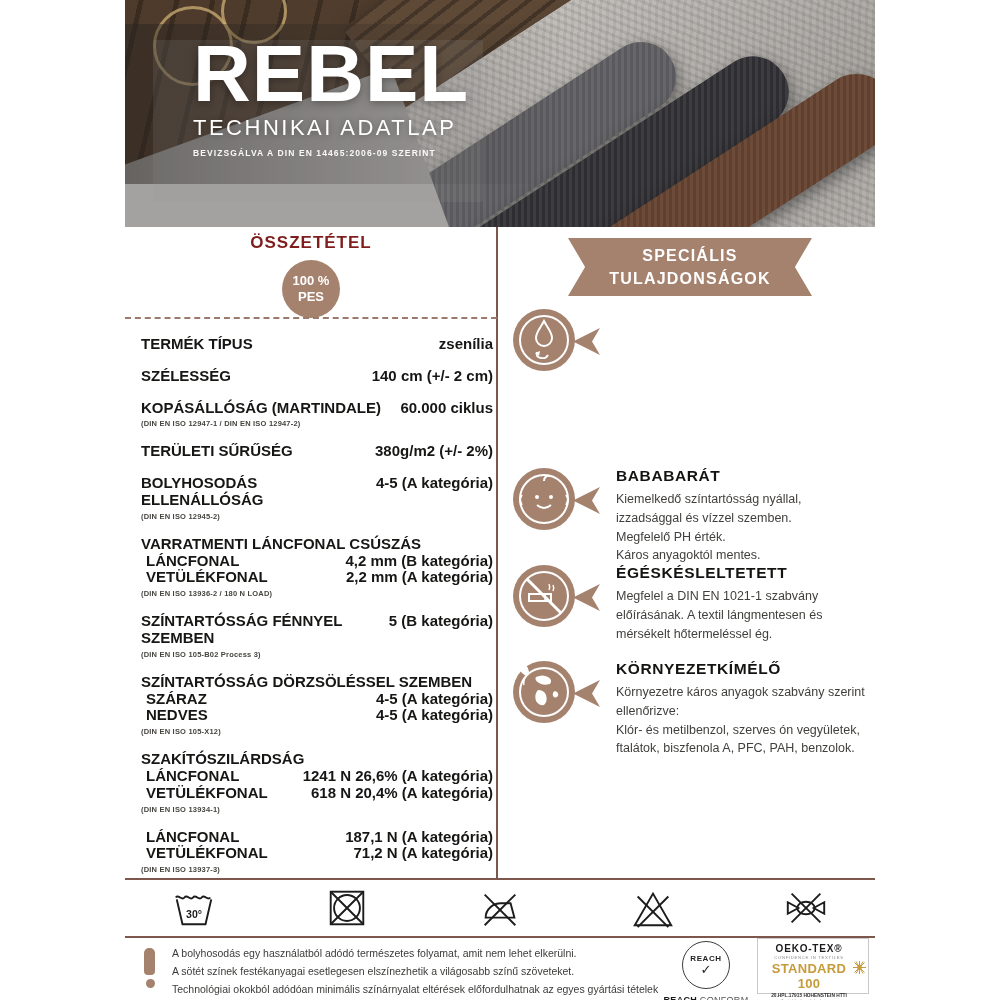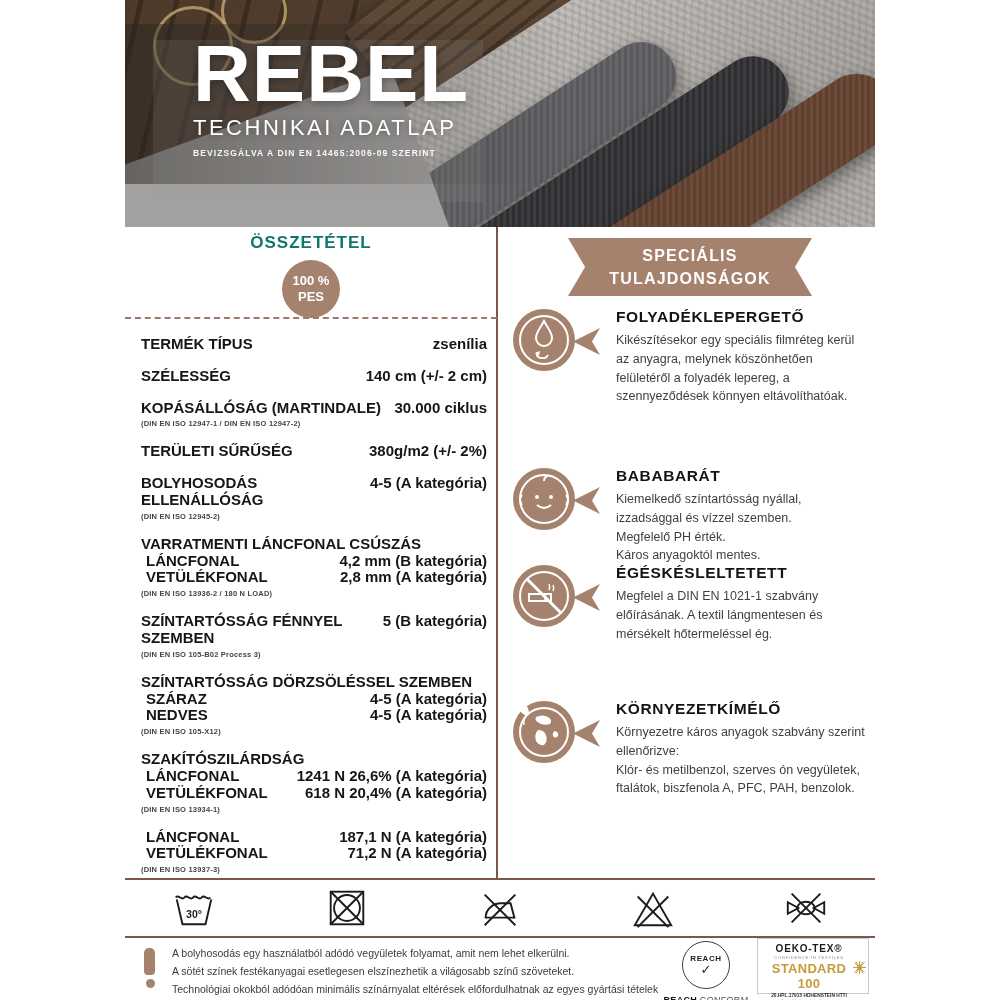--- a/index.html
+++ b/index.html
@@ -36,26 +36,26 @@
   .h-frame{left:28px;top:40px;width:330px;height:162px;background:rgba(150,150,150,.16);}
   .h-text{left:68px;top:36px;color:#fff;z-index:6;}
   .h-title{position:static;font-size:80px;font-weight:800;line-height:.95;letter-spacing:1px;text-shadow:0 2px 10px rgba(0,0,0,.35);}
   .h-sub{position:static;font-size:22px;font-weight:400;letter-spacing:2.5px;margin-top:3px;text-shadow:0 1px 6px rgba(0,0,0,.35);}
   .h-note{position:static;font-size:8.5px;font-weight:700;letter-spacing:1.1px;margin-top:7px;opacity:.95;}
 
   
   .v-divider{position:absolute;left:496px;top:227px;width:2px;height:652px;background:#7d564e;}
 
   .composition{position:absolute;left:125px;top:233px;width:372px;text-align:center;}
-  .comp-heading{font-size:17px;font-weight:800;letter-spacing:1px;color:#0f766e;}
+  .comp-heading{font-size:17px;font-weight:800;letter-spacing:1px;color:#7f1d1d;}
   .comp-badge{width:58px;height:58px;border-radius:50%;margin:7px auto 0;display:flex;flex-direction:column;
               align-items:center;justify-content:center;color:#fff;font-weight:700;font-size:13px;line-height:1.25;}
   .dashed-rule{position:absolute;left:125px;top:317px;width:372px;border-top:2px dashed #9b7a6d;}
 
-  .spec-table{position:absolute;left:125px;top:336px;width:372px;box-sizing:border-box;padding:0 10px 0 16px;}
+  .spec-table{position:absolute;left:125px;top:336px;width:372px;box-sizing:border-box;padding:0 4px 0 16px;}
   .spec-row{margin-bottom:15px;}
   .spec-main{display:flex;justify-content:space-between;align-items:flex-start;gap:8px;}
   .spec-label,.spec-group-label,.spec-sublabel,.spec-value{font-weight:800;font-size:15px;line-height:1.12;color:#161614;}
   .spec-value{text-align:right;white-space:nowrap;}
   .spec-sub{display:flex;justify-content:space-between;gap:8px;padding-left:5px;}
   .spec-standard{font-size:7.5px;font-weight:600;color:#45443f;margin-top:3px;letter-spacing:.2px;}
   .w160{max-width:170px;} .w230{max-width:232px;}
 
   
   .ribbon{position:absolute;left:568px;top:238px;width:244px;height:58px;display:flex;flex-direction:column;
@@ -146,21 +146,21 @@
     <div class="spec-row">
       <div class="spec-main">
         <span class="spec-label">SZÉLESSÉG</span>
         <span class="spec-value">140 cm (+/- 2 cm)</span>
       </div>
     </div>
 
     <div class="spec-row">
       <div class="spec-main">
         <span class="spec-label">KOPÁSÁLLÓSÁG (MARTINDALE)</span>
-        <span class="spec-value">30.000 ciklus</span>
+        <span class="spec-value">60.000 ciklus</span>
       </div>
       <div class="spec-standard">(DIN EN ISO 12947-1 / DIN EN ISO 12947-2)</div>
     </div>
 
     <div class="spec-row">
       <div class="spec-main">
         <span class="spec-label">TERÜLETI SŰRŰSÉG</span>
         <span class="spec-value">380g/m2 (+/- 2%)</span>
       </div>
     </div>
@@ -174,21 +174,21 @@
     </div>
 
     <div class="spec-row">
       <div class="spec-group-label">VARRATMENTI LÁNCFONAL CSÚSZÁS</div>
       <div class="spec-sub">
         <span class="spec-sublabel">LÁNCFONAL</span>
         <span class="spec-value">4,2 mm (B kategória)</span>
       </div>
       <div class="spec-sub">
         <span class="spec-sublabel">VETÜLÉKFONAL</span>
-        <span class="spec-value">2,8 mm (A kategória)</span>
+        <span class="spec-value">2,2 mm (A kategória)</span>
       </div>
       <div class="spec-standard">(DIN EN ISO 13936-2 / 180 N LOAD)</div>
     </div>
 
     <div class="spec-row">
       <div class="spec-main">
         <span class="spec-label w230">SZÍNTARTÓSSÁG FÉNNYEL SZEMBEN</span>
         <span class="spec-value">5 (B kategória)</span>
       </div>
       <div class="spec-standard">(DIN EN ISO 105-B02 Process 3)</div>
@@ -243,24 +243,20 @@
       <svg width="64" height="64" viewBox="0 0 64 64">
         <circle cx="32" cy="32" r="31" fill="#a5826e"></circle>
         <circle cx="32" cy="32" r="24" fill="none" stroke="#fff" stroke-width="2"></circle>
         <path d="M32 13 C35.5 20 40 24 40 30 A8 8 0 1 1 24 30 C24 24 28.5 20 32 13 Z" fill="none" stroke="#fff" stroke-width="2"></path>
         <path d="M25 44 q-2 5 4 6 q5 1 7 -3" fill="none" stroke="#fff" stroke-width="1.8"></path>
         <path d="M23 45 l5 -2 -1 5 z" fill="#fff"></path>
       </svg>
       <svg class="pennant" width="27" height="27" viewBox="0 0 27 27">
           <polygon points="27,0 0,13.5 27,27 19,13.5" fill="#a5826e"></polygon>
         </svg>
-    </div>
-    <div class="prop-body">
-      <div class="prop-title">FOLYADÉKLEPERGETŐ</div>
-      <div class="prop-text">Kikészítésekor egy speciális filmréteg kerül az anyagra, melynek köszönhetően felületéről a folyadék lepereg, a szennyeződések könnyen eltávolíthatóak.</div>
     </div>
   </div>
 
   <div class="prop-item" style="top:467px">
     <div class="prop-icon">
       <svg width="64" height="64" viewBox="0 0 64 64">
         <circle cx="32" cy="32" r="31" fill="#a5826e"></circle>
         <circle cx="32" cy="32" r="24" fill="none" stroke="#fff" stroke-width="2"></circle>
         <path d="M32 14 c0 -4 3 -6 6 -5" fill="none" stroke="#fff" stroke-width="2"></path>
         <path d="M10 28 q-4 5 0 10" fill="none" stroke="#fff" stroke-width="2"></path>
@@ -294,21 +290,21 @@
       <svg class="pennant" width="27" height="27" viewBox="0 0 27 27">
           <polygon points="27,0 0,13.5 27,27 19,13.5" fill="#a5826e"></polygon>
         </svg>
     </div>
     <div class="prop-body">
       <div class="prop-title">ÉGÉSKÉSLELTETETT</div>
       <div class="prop-text">Megfelel a DIN EN 1021-1 szabvány előírásának. A textil lángmentesen és mérsékelt hőtermeléssel ég.</div>
     </div>
   </div>
 
-  <div class="prop-item" style="top:700px">
+  <div class="prop-item" style="top:660px">
     <div class="prop-icon">
       <svg width="64" height="64" viewBox="0 0 64 64">
         <circle cx="32" cy="32" r="31" fill="#a5826e"></circle>
         <circle cx="32" cy="32" r="24" fill="none" stroke="#fff" stroke-width="2"></circle>
         <path d="M14 16 Q5 11 7 3 Q16 3 17 12 Q17 16 14 16 Z" fill="#fff"></path>
         <path d="M14 16 Q11 20 12 25" fill="none" stroke="#fff" stroke-width="1.5"></path>
         <path d="M24 17 q7 -3 12 0 q5 3 2 7 q-7 2 -11 -1 q-5 -3 -3 -6 z" fill="#fff"></path>
         <path d="M26 30 q6 0 8 5 q2 6 -2 10 q-5 1 -8 -4 q-2 -7 2 -11 z" fill="#fff"></path>
         <path d="M43 31 q4 1 3 5 q-3 3 -5 0 q-1 -4 2 -5 z" fill="#fff"></path>
       </svg>
@@ -364,21 +360,21 @@
         <line x1="39" y1="9" x2="9" y2="39" stroke="#1c1c1c" stroke-width="2"></line>
       </svg>
     </span>
   </div>
 
   <div class="warn-icon">
     <div class="warn-bar" style="background:#a5826e"></div>
     <div class="warn-dot" style="background:#a5826e"></div>
   </div>
   <div class="notes">
-    <div>A bolyhosodás egy használatból adódó vegyületek folyamat, amit nem lehet elkerülni.</div>
+    <div>A bolyhosodás egy használatból adódó természetes folyamat, amit nem lehet elkerülni.</div>
     <div>A sötét színek festékanyagai esetlegesen elszínezhetik a világosabb színű szöveteket.</div>
     <div>Technológiai okokból adódóan minimális színárnyalat eltérések előfordulhatnak az egyes gyártási tételek között.</div>
   </div>
 
   <div class="reach-badge">
     <div class="reach-circle">
       <span class="reach-word">REACH</span>
       <span class="reach-check">✓</span>
     </div>
     <div class="reach-caption"><b>REACH</b><span> CONFORM</span></div>

